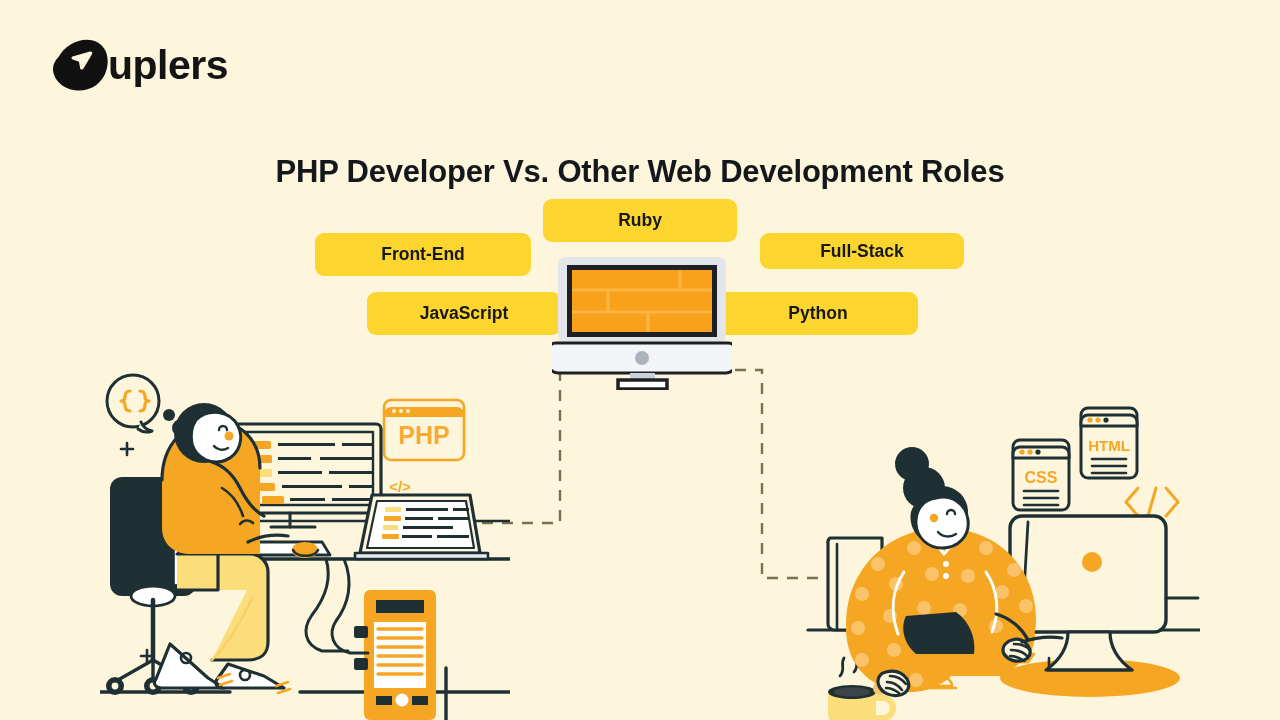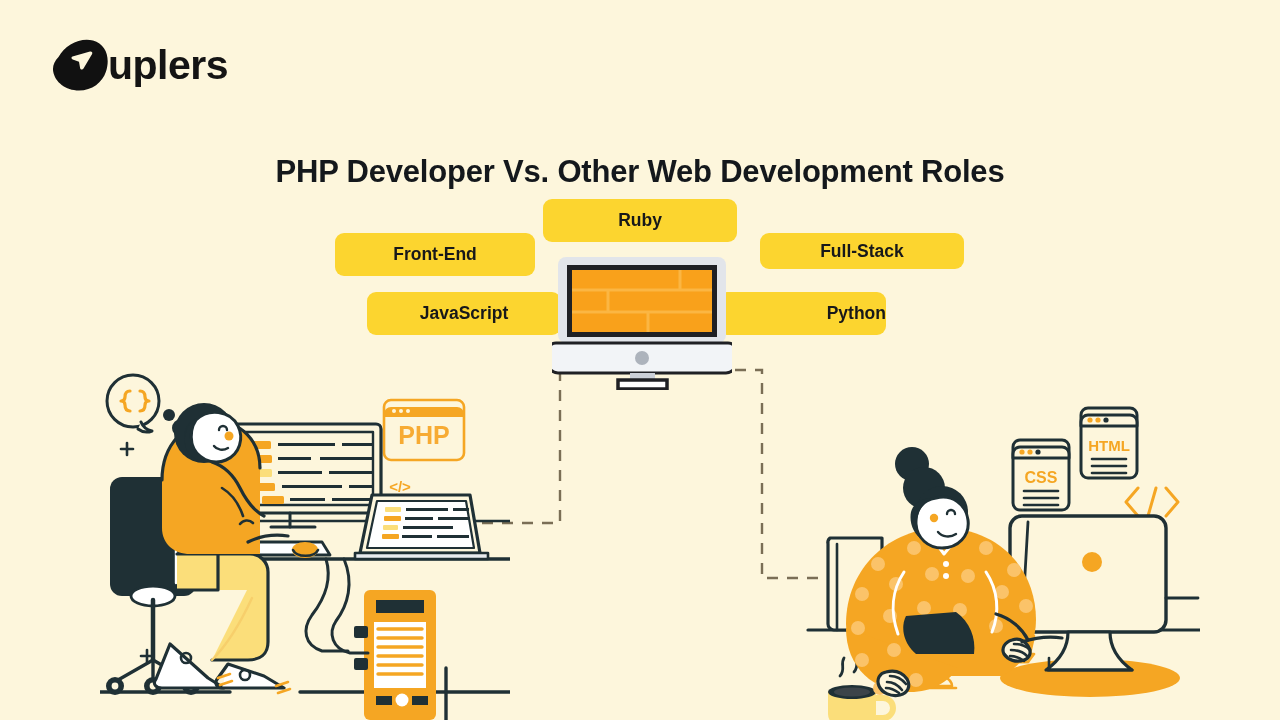--- a/index.html
+++ b/index.html
@@ -22,24 +22,24 @@
     font-size:31px;font-weight:700;color:#14181C;letter-spacing:-0.2px;margin-top:36px;
   }
 
   
   .pill{
     position:absolute;border-radius:9px;background:#FCD52F;
     display:flex;align-items:center;justify-content:center;
     color:#17181A;font-size:17.5px;font-weight:700;
   }
   #pill-ruby{left:543px;top:199px;width:194px;height:43px;}
-  #pill-frontend{left:315px;top:233px;width:200px;height:43px;margin-left:20px;}
+  #pill-frontend{left:315px;top:233px;width:216px;height:43px;}
   #pill-fullstack{left:760px;top:233px;width:204px;height:36px;}
   #pill-javascript{left:367px;top:292px;width:194px;height:43px;}
-  #pill-python{left:718px;top:292px;width:168px;height:43px;justify-content:flex-end;}
+  #pill-python{left:718px;top:292px;width:200px;height:43px;}
 
   
   .svg-abs{position:absolute;display:block;}
 </style>
 </head>
 <body>
 
 <div id="stage">
 
   <div class="logo">

